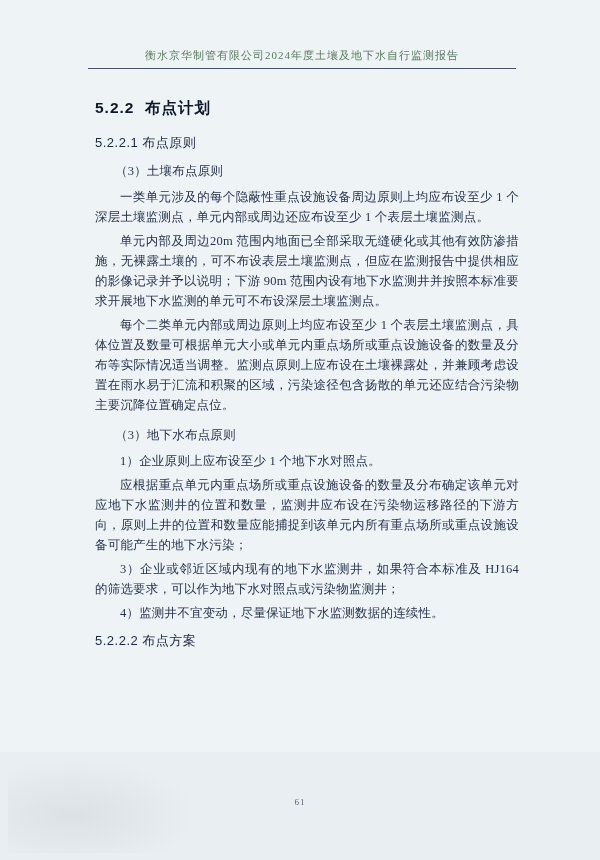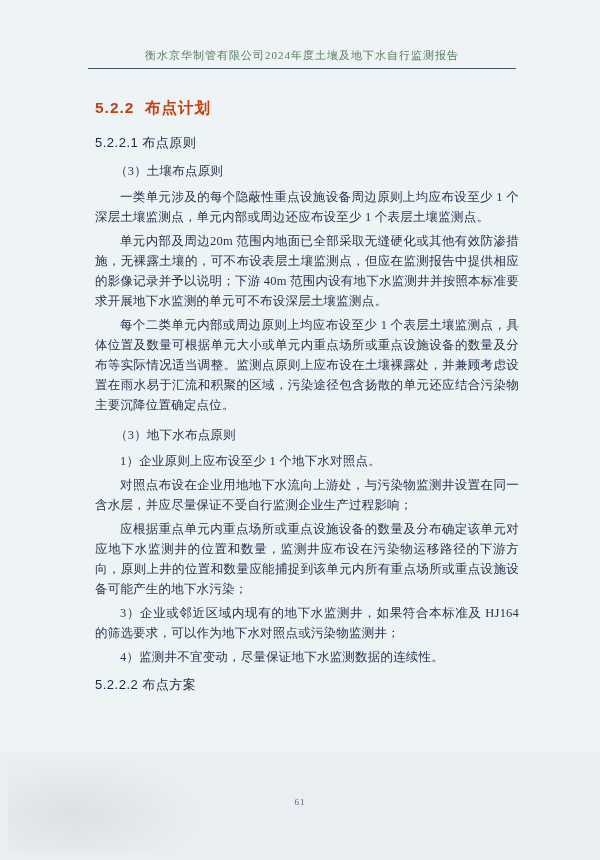--- a/index.html
+++ b/index.html
@@ -33,21 +33,21 @@
   .content{
     margin:0 81px 0 95px;
     color:#27334e;
   }
   .h1{
     margin-top:28px;
     font-family:"Liberation Sans","DejaVu Sans",sans-serif;
     font-weight:bold;
     font-size:15.5px;
     line-height:22px;
-    color:#c2410c;
+    color:#0f172a;
     letter-spacing:1px;
     white-space:pre-wrap;
   }
   .h2{
     margin-top:16px;
     font-family:"Liberation Sans","DejaVu Sans",sans-serif;
     font-weight:normal;
     font-size:13px;
     line-height:16px;
     color:#1d2740;
@@ -100,29 +100,28 @@
   <div class="content">
 
     <div class="h1">5.2.2  布点计划</div>
 
     <div class="h2">5.2.2.1 布点原则</div>
 
     <div class="sub">（3）土壤布点原则</div>
 
     <div class="para">一类单元涉及的每个隐蔽性重点设施设备周边原则上均应布设至少 1 个深层土壤监测点，单元内部或周边还应布设至少 1 个表层土壤监测点。</div>
 
-    <div class="para">单元内部及周边20m 范围内地面已全部采取无缝硬化或其他有效防渗措施，无裸露土壤的，可不布设表层土壤监测点，但应在监测报告中提供相应的影像记录并予以说明；下游 40m 范围内设有地下水监测井并按照本标准要求开展地下水监测的单元可不布设深层土壤监测点。</div>
+    <div class="para">单元内部及周边20m 范围内地面已全部采取无缝硬化或其他有效防渗措施，无裸露土壤的，可不布设表层土壤监测点，但应在监测报告中提供相应的影像记录并予以说明；下游 90m 范围内设有地下水监测井并按照本标准要求开展地下水监测的单元可不布设深层土壤监测点。</div>
 
     <div class="para">每个二类单元内部或周边原则上均应布设至少 1 个表层土壤监测点，具体位置及数量可根据单元大小或单元内重点场所或重点设施设备的数量及分布等实际情况适当调整。监测点原则上应布设在土壤裸露处，并兼顾考虑设置在雨水易于汇流和积聚的区域，污染途径包含扬散的单元还应结合污染物主要沉降位置确定点位。</div>
 
     <div class="sub">（3）地下水布点原则</div>
 
     <div class="para">1）企业原则上应布设至少 1 个地下水对照点。</div>
 
-    <div class="para">对照点布设在企业用地地下水流向上游处，与污染物监测井设置在同一含水层，并应尽量保证不受自行监测企业生产过程影响；</div>
 
 
     <div class="para">应根据重点单元内重点场所或重点设施设备的数量及分布确定该单元对应地下水监测井的位置和数量，监测井应布设在污染物运移路径的下游方向，原则上井的位置和数量应能捕捉到该单元内所有重点场所或重点设施设备可能产生的地下水污染；</div>
 
     <div class="para">3）企业或邻近区域内现有的地下水监测井，如果符合本标准及 HJ164 的筛选要求，可以作为地下水对照点或污染物监测井；</div>
 
     <div class="para">4）监测井不宜变动，尽量保证地下水监测数据的连续性。</div>
 
     <div class="h2 next">5.2.2.2 布点方案</div>
 

